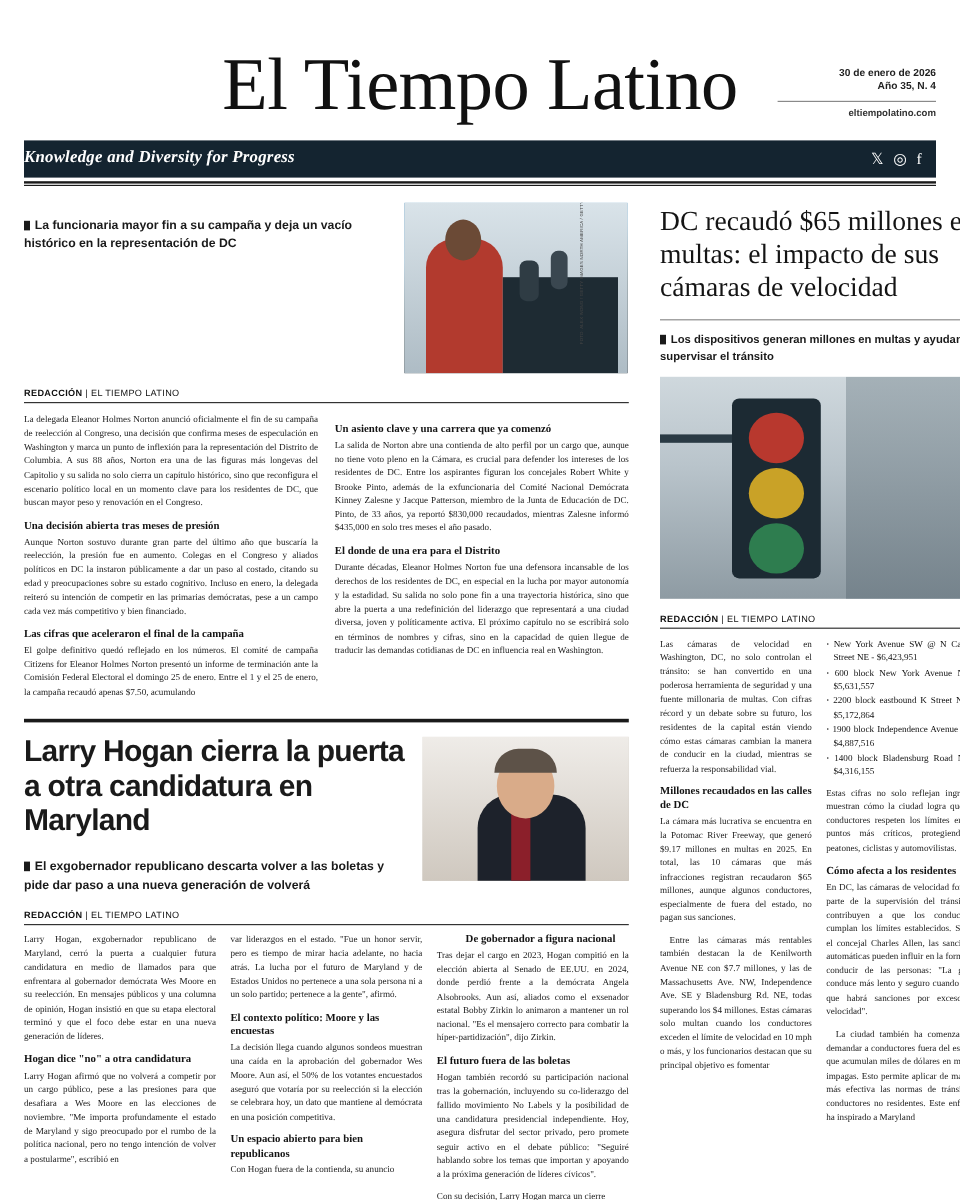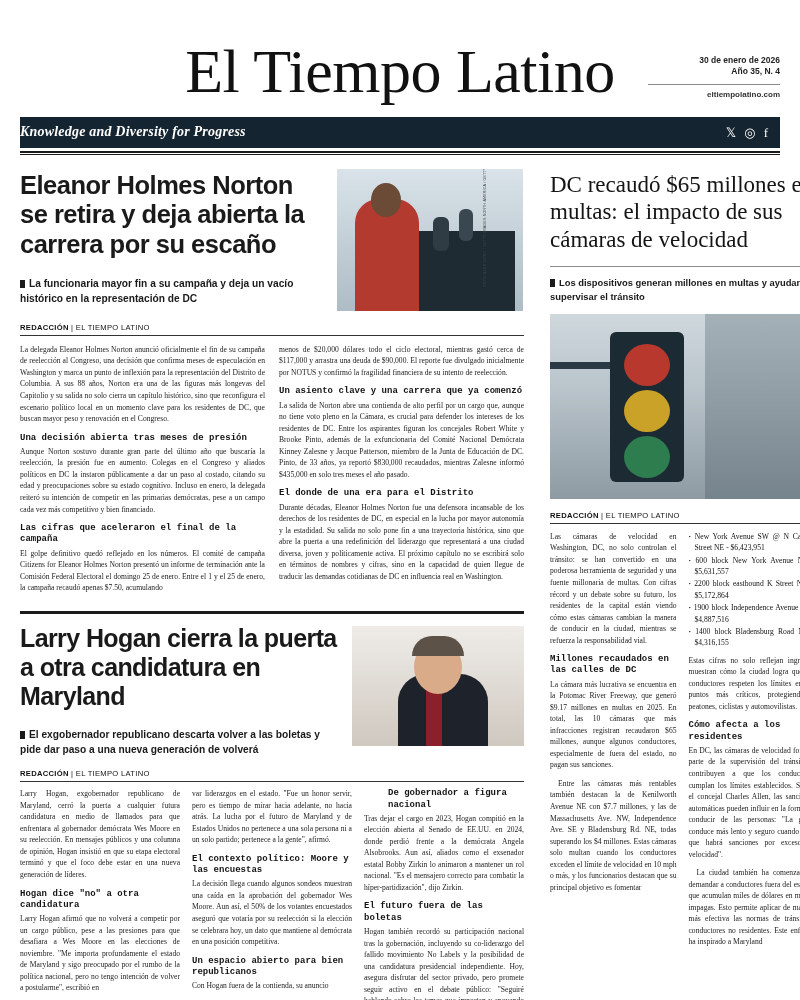--- a/index.html
+++ b/index.html
@@ -108,21 +108,21 @@
   .col { flex:1; }
   p.body {
     font-family:"Liberation Serif", serif;
     font-size: 7.6px;
     line-height: 1.52;
     text-align: justify;
     margin: 0 0 7px 0;
     color:#1b1b1b;
   }
   h3.subhead {
-    font-family:Liberation Mono, monospace;
+    font-family:Liberation Serif, serif;
     font-weight:700;
     font-size: 9px;
     line-height:1.25;
     margin: 8px 0 2px 0;
     color:#141414;
   }
 
   
   .hogan { margin-top:10px; }
   .hr-thick { border-top:3px solid #1a1a1a; margin-bottom:10px; }
@@ -210,21 +210,20 @@
   </div>
   <div class="double-rule"></div>
 
   <div class="content">
 
     <div class="left-zone">
 
       <div>
         <div class="lead-top">
           <div class="lead-head-col">
-            <h1 class="headline">Eleanor Holmes Norton se retira y deja abierta la carrera por su escaño</h1>
             <div class="deck">
               <span class="sq"></span><span>La funcionaria mayor fin a su campaña y deja un vacío histórico en la representación de DC</span>
             </div>
           </div>
           <div class="lead-photo">
             <div class="sky"></div>
             <div style="position:absolute;left:18px;top:30px;width:64px;height:112px;background:#b23a2e;border-radius:24px 24px 0 0;"></div>
             <div class="face" style="left:34px;top:14px;width:30px;height:34px;background:#6b4a36;"></div>
             <div style="position:absolute;left:82px;top:62px;width:96px;height:80px;background:#1e2b33;"></div>
             <div style="position:absolute;left:96px;top:48px;width:16px;height:34px;background:#2f3c44;border-radius:6px;"></div>
@@ -239,21 +238,20 @@
 
         <div class="cols-2">
           <div class="col">
             <p class="body">La delegada Eleanor Holmes Norton anunció oficialmente el fin de su campaña de reelección al Congreso, una decisión que confirma meses de especulación en Washington y marca un punto de inflexión para la representación del Distrito de Columbia. A sus 88 años, Norton era una de las figuras más longevas del Capitolio y su salida no solo cierra un capítulo histórico, sino que reconfigura el escenario político local en un momento clave para los residentes de DC, que buscan mayor peso y renovación en el Congreso.</p>
             <h3 class="subhead">Una decisión abierta tras meses de presión</h3>
             <p class="body">Aunque Norton sostuvo durante gran parte del último año que buscaría la reelección, la presión fue en aumento. Colegas en el Congreso y aliados políticos en DC la instaron públicamente a dar un paso al costado, citando su edad y preocupaciones sobre su estado cognitivo. Incluso en enero, la delegada reiteró su intención de competir en las primarias demócratas, pese a un campo cada vez más competitivo y bien financiado.</p>
             <h3 class="subhead">Las cifras que aceleraron el final de la campaña</h3>
             <p class="body">El golpe definitivo quedó reflejado en los números. El comité de campaña Citizens for Eleanor Holmes Norton presentó un informe de terminación ante la Comisión Federal Electoral el domingo 25 de enero. Entre el 1 y el 25 de enero, la campaña recaudó apenas $7.50, acumulando</p>
           </div>
           <div class="col">
-            <p class="body">menos de $20,000 dólares todo el ciclo electoral, mientras gastó cerca de $117,000 y arrastra una deuda de $90,000. El reporte fue divulgado inicialmente por NOTUS y confirmó la fragilidad financiera de su intento de reelección.</p>
             <h3 class="subhead">Un asiento clave y una carrera que ya comenzó</h3>
             <p class="body">La salida de Norton abre una contienda de alto perfil por un cargo que, aunque no tiene voto pleno en la Cámara, es crucial para defender los intereses de los residentes de DC. Entre los aspirantes figuran los concejales Robert White y Brooke Pinto, además de la exfuncionaria del Comité Nacional Demócrata Kinney Zalesne y Jacque Patterson, miembro de la Junta de Educación de DC. Pinto, de 33 años, ya reportó $830,000 recaudados, mientras Zalesne informó $435,000 en solo tres meses el año pasado.</p>
             <h3 class="subhead">El donde de una era para el Distrito</h3>
             <p class="body">Durante décadas, Eleanor Holmes Norton fue una defensora incansable de los derechos de los residentes de DC, en especial en la lucha por mayor autonomía y la estadidad. Su salida no solo pone fin a una trayectoria histórica, sino que abre la puerta a una redefinición del liderazgo que representará a una ciudad diversa, joven y políticamente activa. El próximo capítulo no se escribirá solo en términos de nombres y cifras, sino en la capacidad de quien llegue de traducir las demandas cotidianas de DC en influencia real en Washington.</p>
           </div>
         </div>
       </div>
 
       <div class="hogan">
         <div class="hr-thick"></div>

